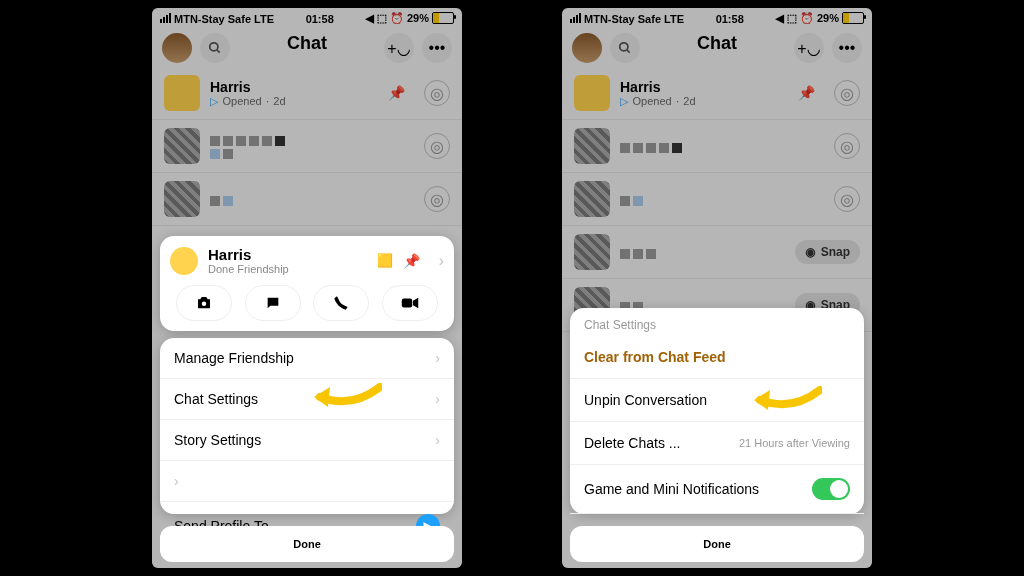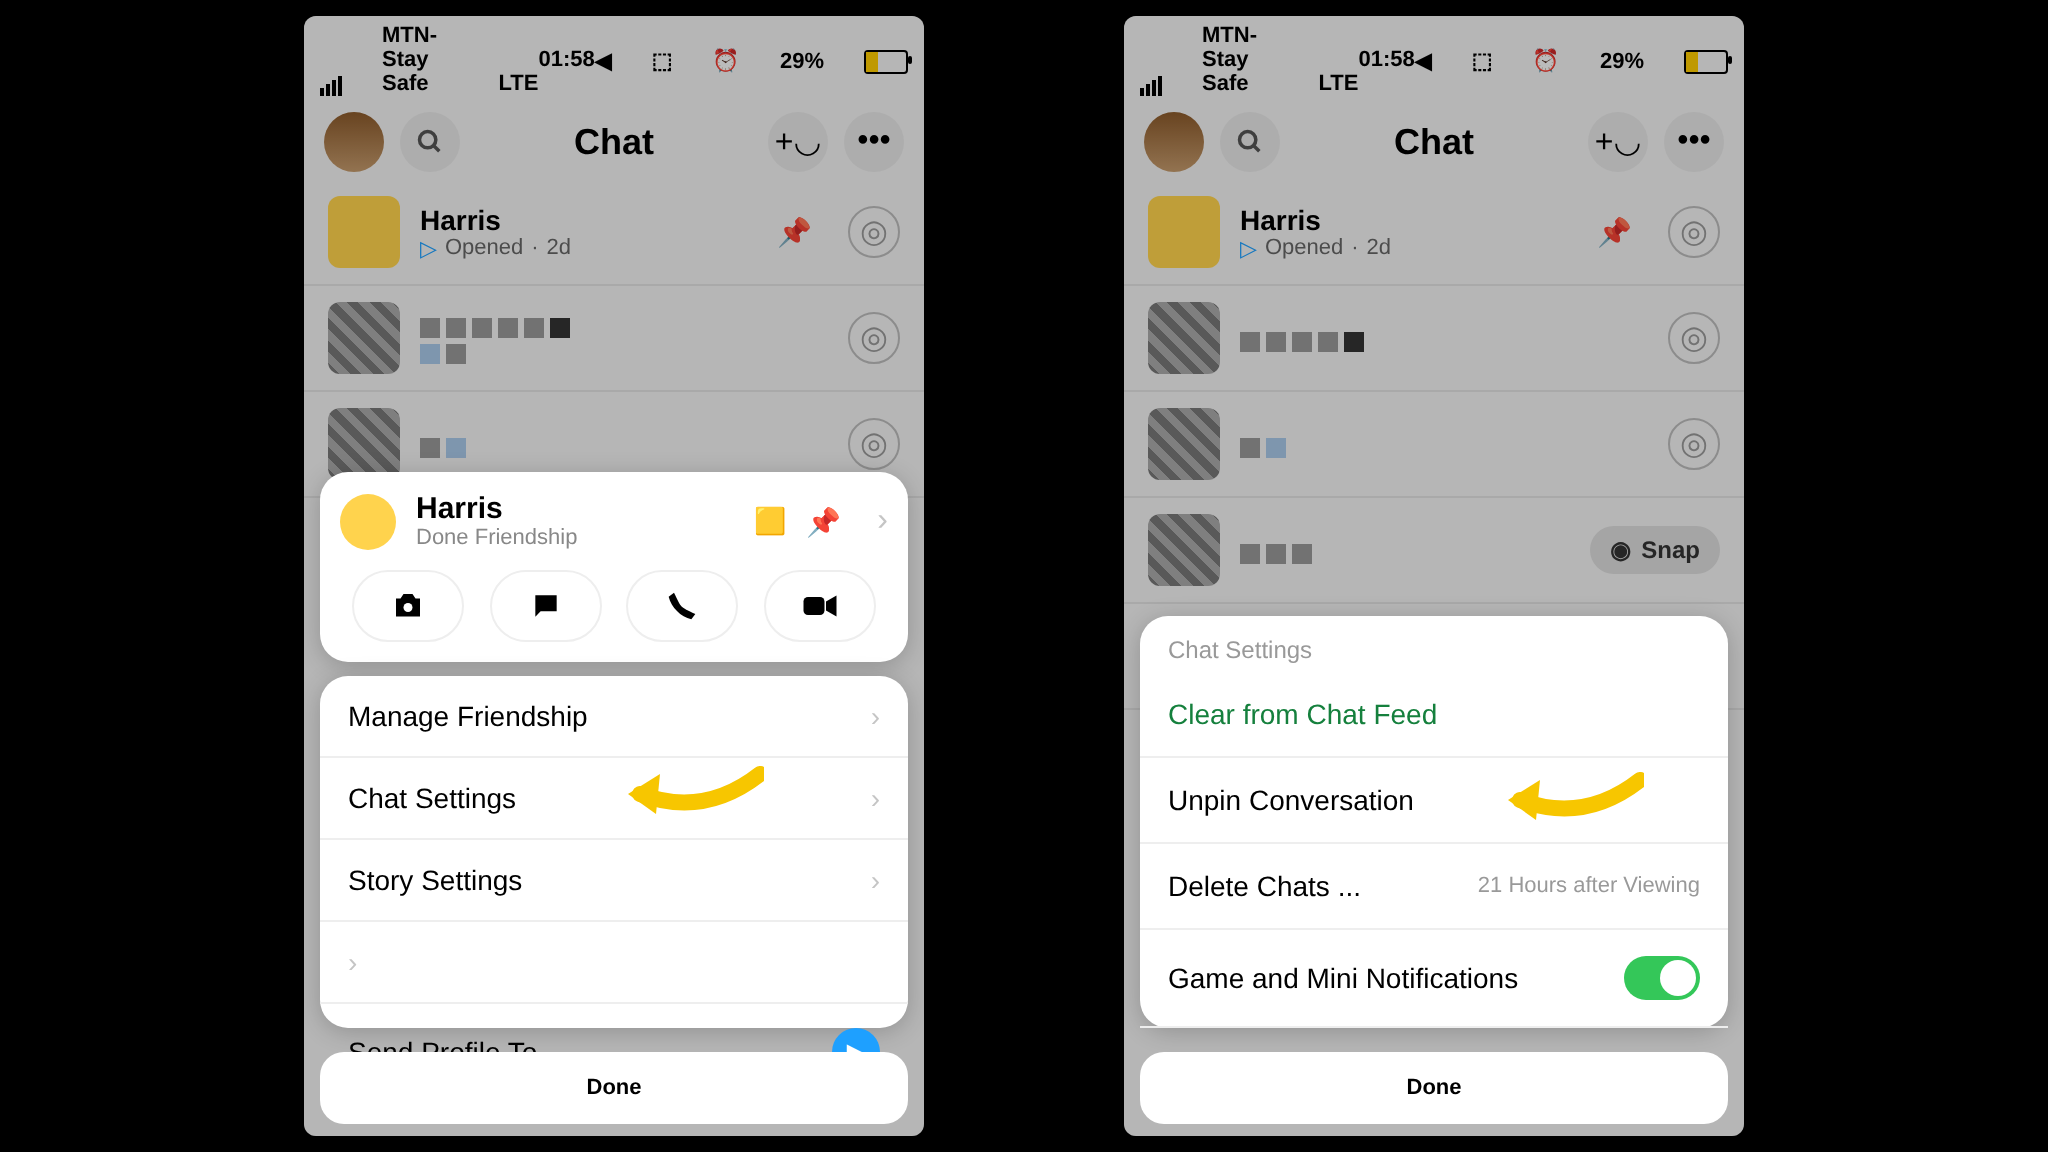--- a/index.html
+++ b/index.html
@@ -1,28 +1,28 @@
 <!DOCTYPE html>
 <html><head>
 <meta charset="utf-8">
 <style>
   html,body{margin:0;padding:0;background:#000;font-family:-apple-system,Helvetica,Arial,sans-serif;width:1024px;height:576px;overflow:hidden}
   .stage{display:flex;justify-content:center;gap:100px;padding-top:8px}
   .phone{width:310px;height:560px;background:#f3f3f3;border-radius:6px;position:relative;overflow:hidden}
   
   .status{display:flex;align-items:center;justify-content:space-between;font-size:11px;font-weight:600;padding:4px 8px;color:#000}
-  .status .left,.status .right{display:flex;align-items:flex-end;gap:20px}
+  .status .left,.status .right{display:flex;align-items:flex-start;gap:3px}
   .sig{display:flex;align-items:flex-end;gap:1px}
   .sig span{width:2px;background:#000;display:inline-block}
   .sig span:nth-child(1){height:4px}.sig span:nth-child(2){height:6px}.sig span:nth-child(3){height:8px}.sig span:nth-child(4){height:10px}
   .batt{width:20px;height:10px;border:1px solid #000;border-radius:2px;position:relative}
   .batt::after{content:"";position:absolute;right:-3px;top:2px;width:2px;height:4px;background:#000;border-radius:1px}
   .batt i{display:block;height:100%;width:29%;background:#ffcc00}
   
-  .hdr{display:flex;align-items:center;justify-content:space-between;padding:4px 10px}
+  .hdr{display:flex;align-items:flex-start;justify-content:space-between;padding:4px 10px}
   .hdr .title{font-weight:800;font-size:18px}
   .circ{width:30px;height:30px;border-radius:50%;background:#e7e7e7;display:flex;align-items:center;justify-content:center}
   .avatar{background:linear-gradient(#8b5a2b,#c49a6c);}
   .hdr .lgrp,.hdr .rgrp{display:flex;gap:8px;align-items:center}
   
   .rows{}
   .row{display:flex;align-items:center;gap:10px;padding:8px 12px;border-bottom:1px solid #e2e2e2}
   .av{width:36px;height:36px;border-radius:6px;}
   .av.y{background:#ffd34d}
   .av.p{background:repeating-linear-gradient(45deg,#777 0 4px,#aaa 4px 8px)}
@@ -53,21 +53,21 @@
   .li:last-child{border-bottom:none}
   .li .chev{color:#c5c5c5}
   .li .sub2{font-size:10px;color:#999;margin-top:2px}
   .sendcirc{width:24px;height:24px;border-radius:50%;background:#1ea0ff;display:flex;align-items:center;justify-content:center;color:#fff;font-size:12px}
   
   .anno{position:absolute;pointer-events:none}
   .anno svg{display:block}
   
   .hdrB{font-size:12px;color:#999;padding:10px 14px 4px}
   .liB{display:flex;align-items:center;justify-content:space-between;padding:13px 14px;border-bottom:1px solid #eee;font-size:14px}
-  .red{color:#15803d;font-weight:400}
+  .red{color:#a16207;font-weight:700}
   .rlab{font-size:11px;color:#999}
   .tog{width:38px;height:22px;border-radius:11px;background:#34c759;position:relative}
   .tog::after{content:"";position:absolute;right:2px;top:2px;width:18px;height:18px;border-radius:50%;background:#fff}
 </style>
 </head>
 <body>
 
 <div class="stage">
 
   <div class="phone">

